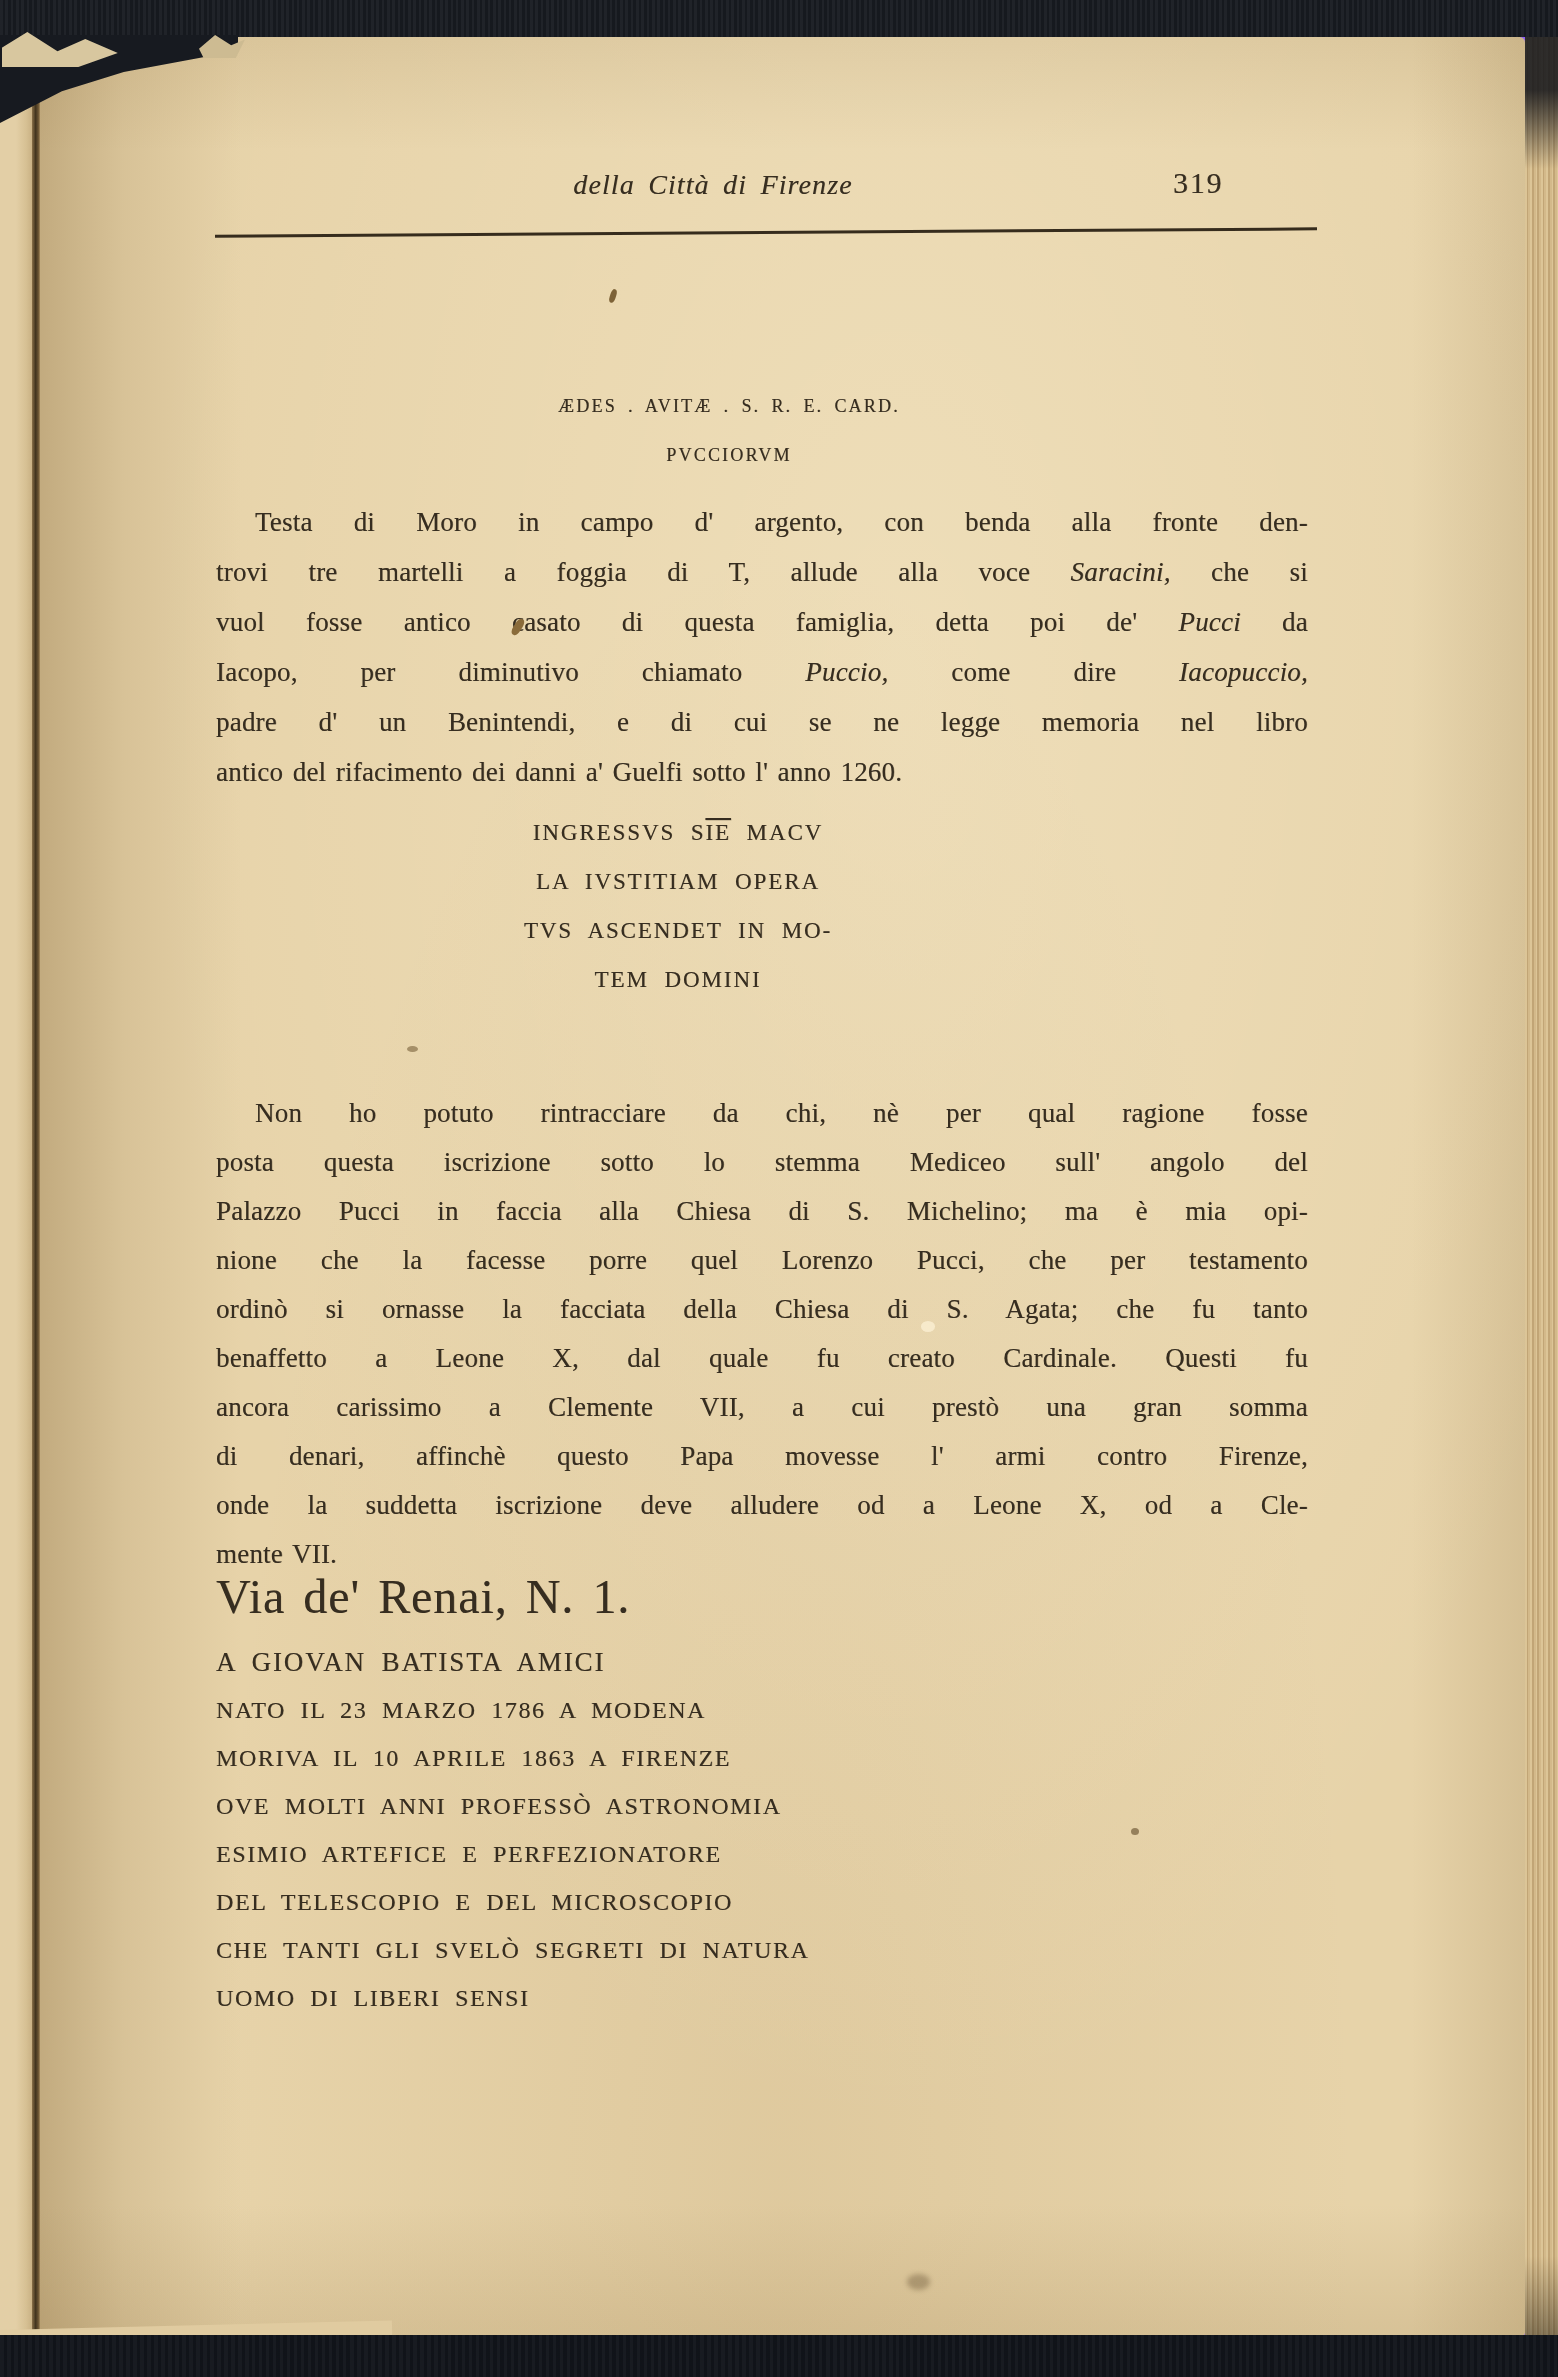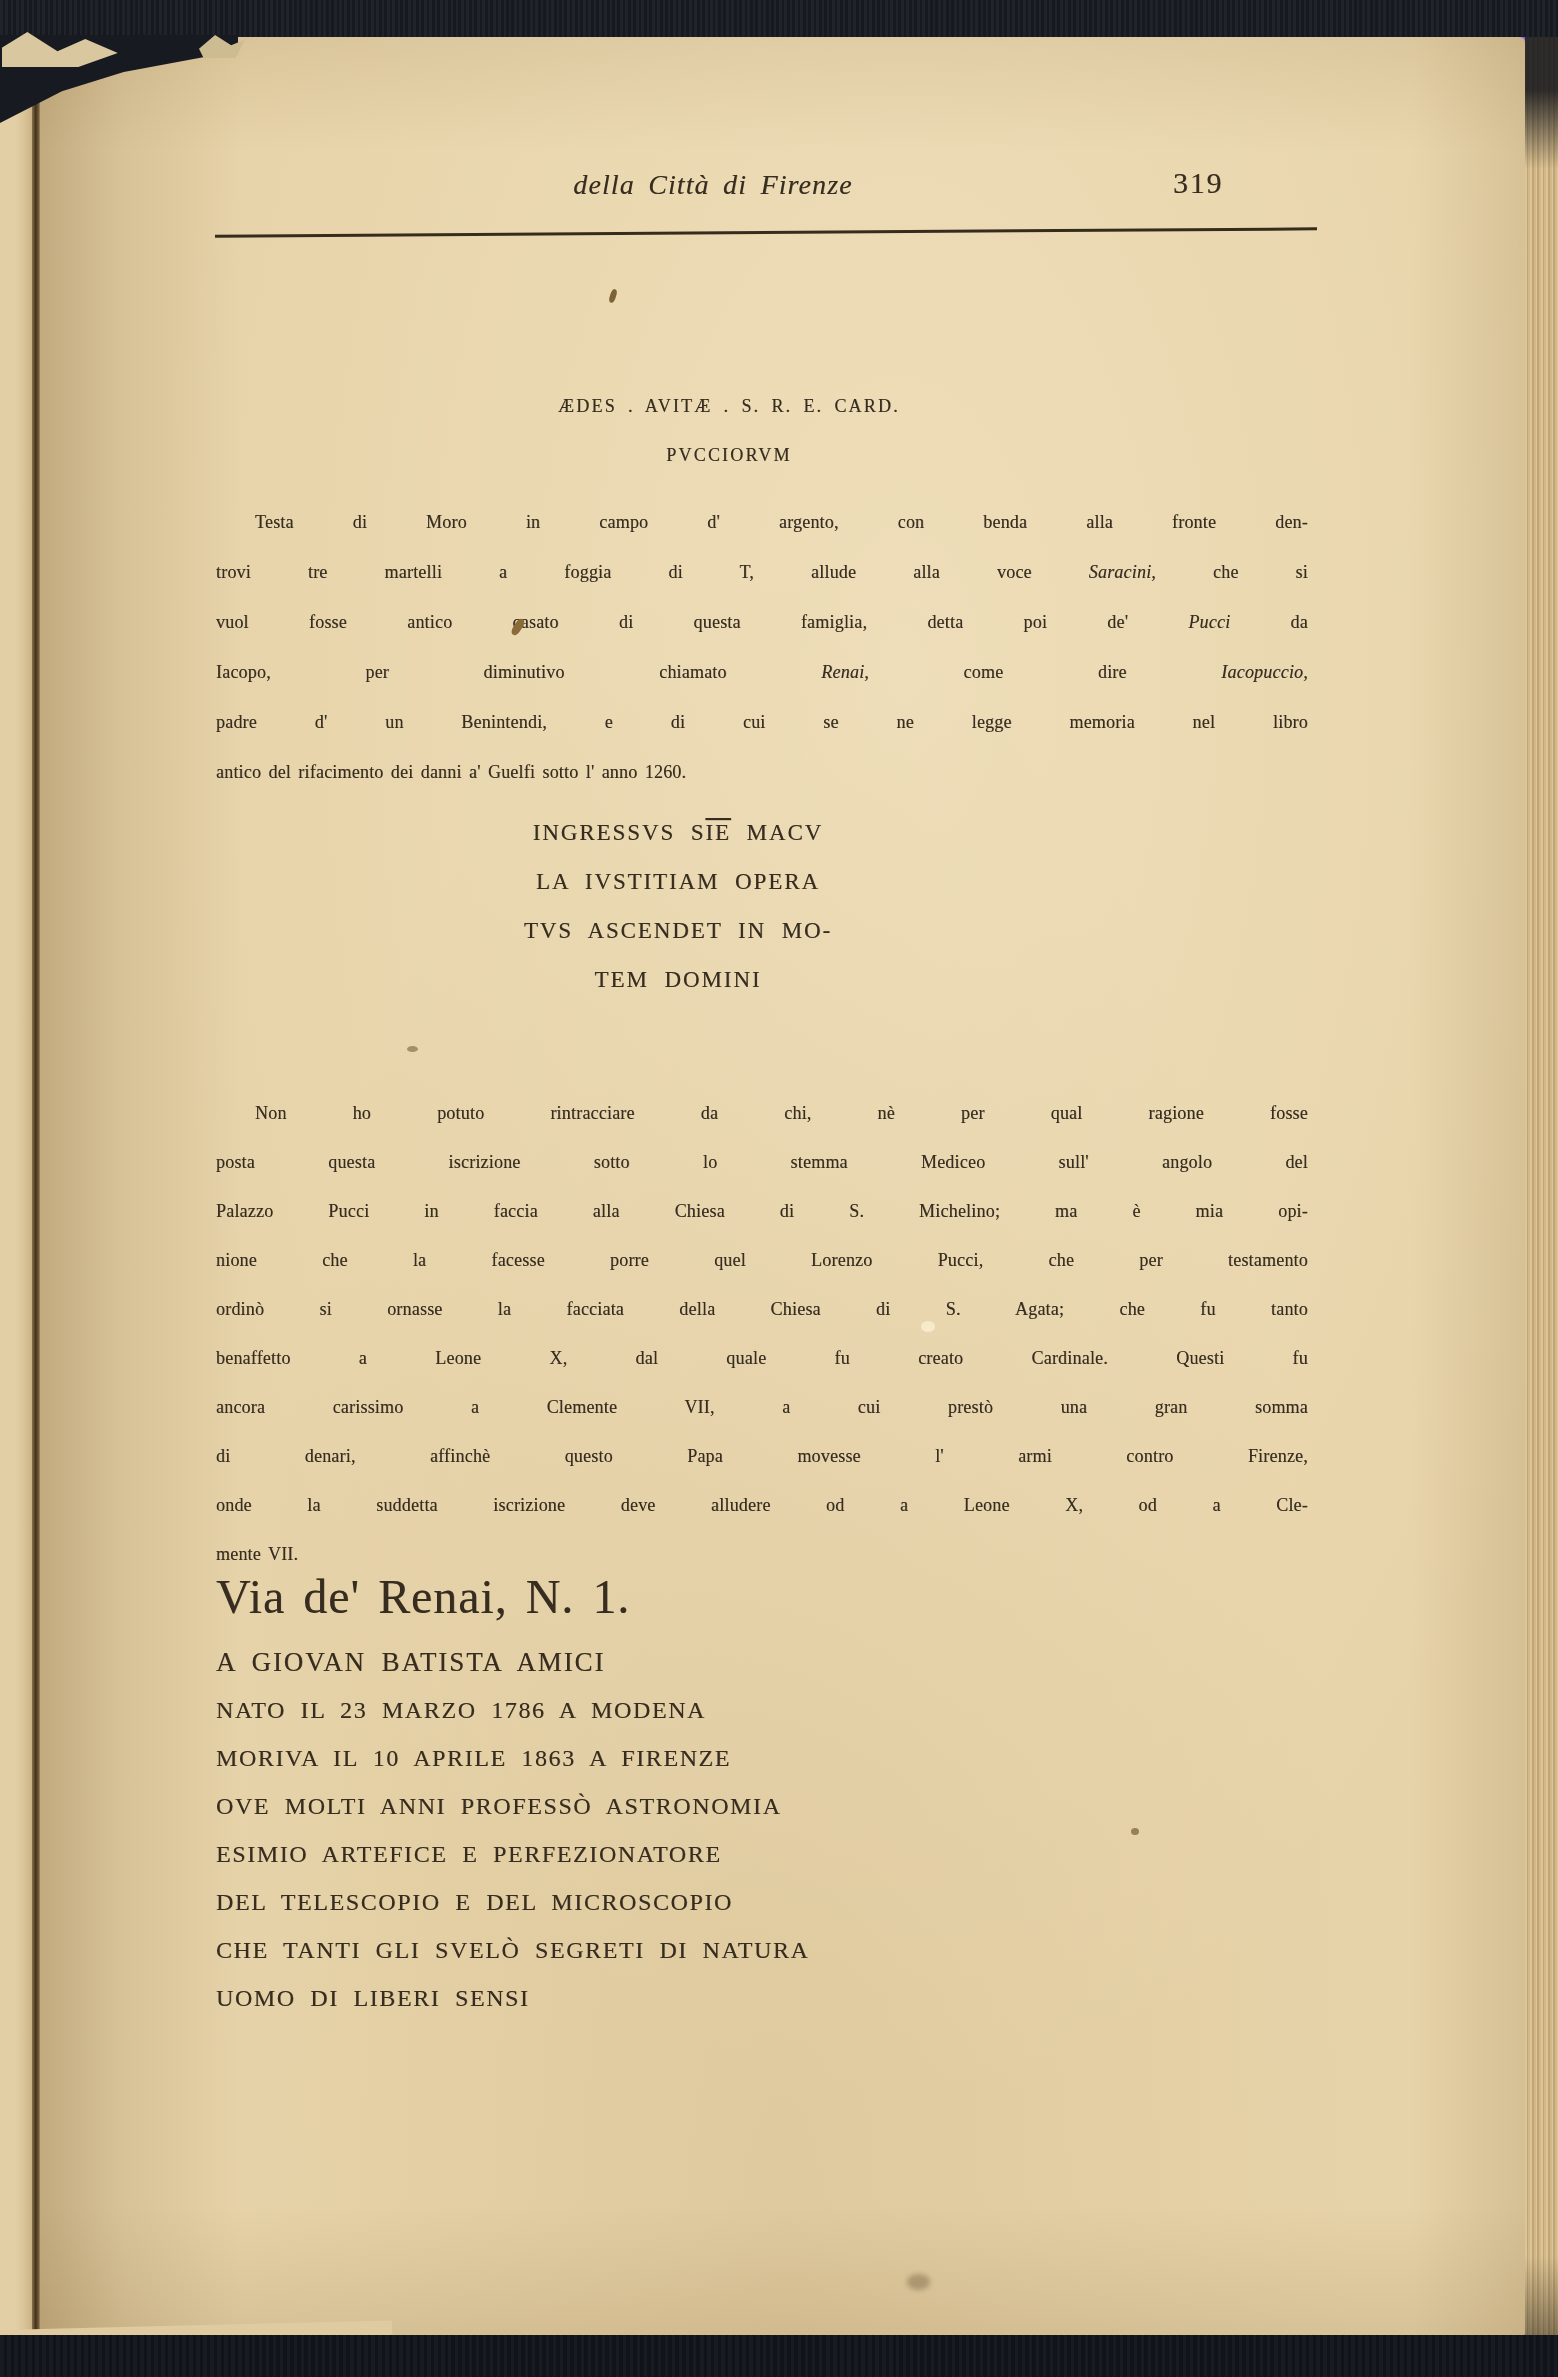--- a/index.html
+++ b/index.html
@@ -89,21 +89,21 @@
     position:absolute; left:176px; top:194px; width:1102px; height:2.6px;
     background:#362c1d; transform:rotate(-0.38deg);
   }
   .h-street { top:248px; font-size:36px; letter-spacing:0.9px; word-spacing:5.3px; }
   .h-street .note { font-size:29px; }
   .h-street-2 { top:1532px; font-size:48px; letter-spacing:0.9px; word-spacing:5.3px; }
   .dedication {
     top:345px; text-align:center; font-size:18px; letter-spacing:2.2px;
     line-height:49px; transform:translateX(-33px); word-spacing:4.4px;
   }
-  .para { font-size:18px; line-height:50px; letter-spacing:0.2px; word-spacing:2.6px; }
+  .para { font-size:27px; line-height:50px; letter-spacing:0.2px; word-spacing:2.6px; }
   .para-1 { top:460px; }
   .para-2 { top:1052px; line-height:49px; }
   .tline { white-space:normal; }
   .tline.just { text-align:justify; text-align-last:justify; }
   .tline.indent { text-indent:39px; }
   .it { font-style:italic;margin-top:28px; }
   .over { text-decoration:overline; text-decoration-thickness:1.8px; }
   .latin {
     top:771px; text-align:center; font-size:23px; letter-spacing:1.9px;
     line-height:49px; transform:translateX(-84px); word-spacing:8px;
@@ -129,21 +129,21 @@
 
     <div class="textcol dedication">
         <div class="tline"><span>ÆDES . AVITÆ . S. R. E. CARD.</span></div>
         <div class="tline"><span>PVCCIORVM</span></div>
       </div>
 
     <div class="textcol para para-1">
         <div class="tline indent just"><span>Testa di Moro in campo d' argento, con benda alla fronte den-</span></div>
         <div class="tline just"><span>trovi tre martelli a foggia di T, allude alla voce </span><span class="it">Saracini,</span><span> che si</span></div>
         <div class="tline just"><span>vuol fosse antico casato di questa famiglia, detta poi de' </span><span class="it">Pucci</span><span> da</span></div>
-        <div class="tline just"><span>Iacopo, per diminutivo chiamato </span><span class="it">Renai,</span><span> come dire </span><span class="it">Iacopuccio,</span></div>
+        <div class="tline just"><span>Iacopo, per diminutivo chiamato </span><span class="it">Puccio,</span><span> come dire </span><span class="it">Iacopuccio,</span></div>
         <div class="tline just"><span>padre d' un Benintendi, e di cui se ne legge memoria nel libro</span></div>
         <div class="tline"><span>antico del rifacimento dei danni a' Guelfi sotto l' anno 1260.</span></div>
       </div>
 
     <div class="textcol latin">
         <div class="tline"><span>INGRESSVS S</span><span class="over">IE</span><span> MACV</span></div>
         <div class="tline"><span>LA IVSTITIAM OPERA</span></div>
         <div class="tline"><span>TVS ASCENDET IN MO-</span></div>
         <div class="tline"><span>TEM DOMINI</span></div>
       </div>

